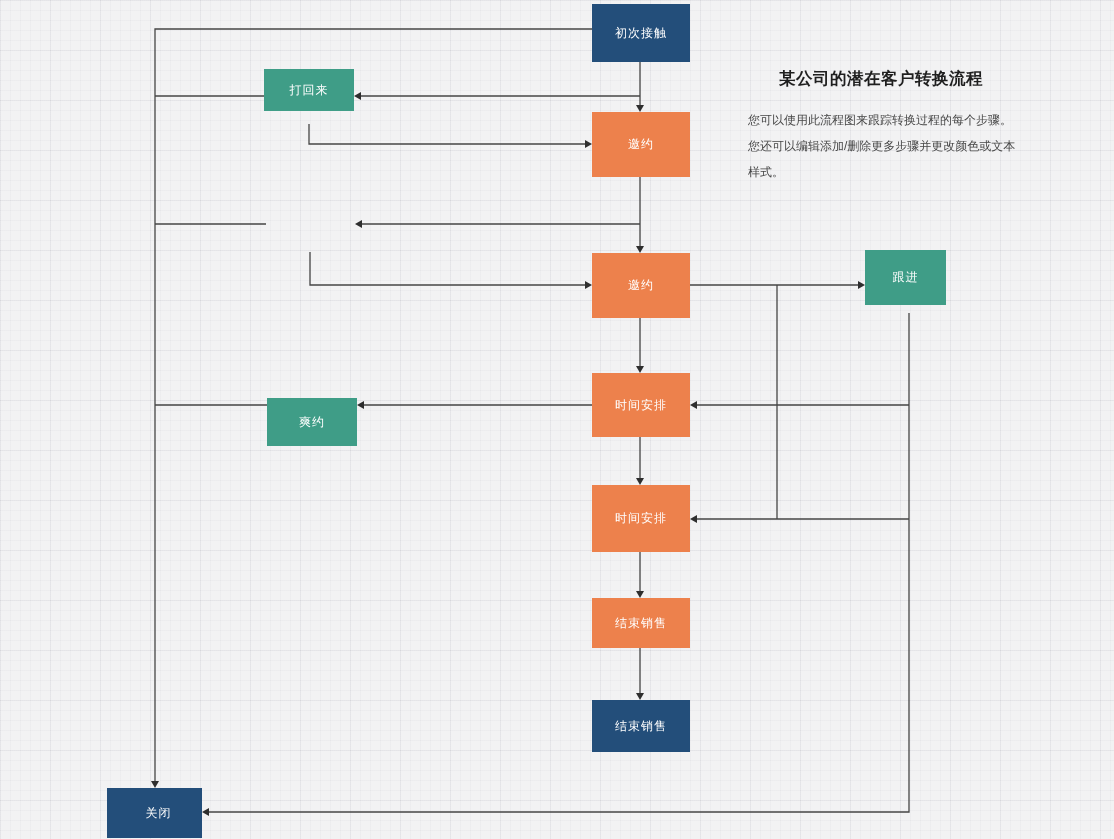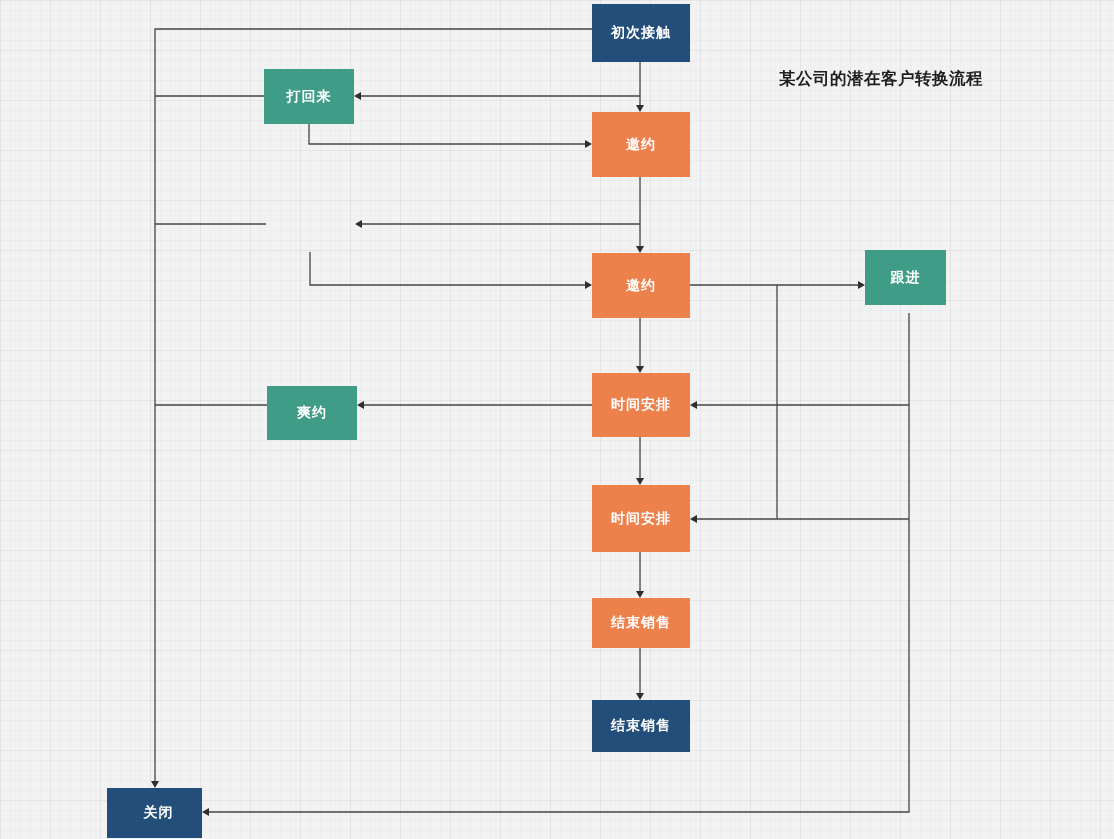--- a/index.html
+++ b/index.html
@@ -19,21 +19,21 @@
       linear-gradient(90deg, rgba(110,110,130,0.06) 1px, transparent 1px);
     background-size:10px 10px,10px 10px,50px 50px,50px 50px;
   }
   svg.edges{position:absolute;left:0;top:0;width:1114px;height:839px;}
   svg.edges path{fill:none;stroke:#454545;stroke-width:1.3;}
   svg.edges polygon{fill:#2e2e2e;stroke:none;}
   .node{
     position:absolute;
     display:flex;align-items:center;justify-content:center;
     color:#ffffff;
-    font-size:14px;font-weight:700;letter-spacing:1px;
+    font-size:12px;font-weight:400;letter-spacing:1px;
     box-sizing:border-box;
     cursor:pointer;
   }
   .node.dark-blue{background:#234e7a;}
   .node.orange{background:#ed814c;}
   .node.teal{background:#3f9d87;}
   .side-title{
     position:absolute;left:748px;top:48px;width:266px;
     text-align:center;
     font-size:16.5px;font-weight:bold;color:#1f1f1f;letter-spacing:0.5px;margin-top:20px;
@@ -86,26 +86,27 @@
       <polygon points="697,401 697,409 690,405"></polygon>
       <polygon points="636,366 644,366 640,373"></polygon>
       <polygon points="364,401 364,409 357,405"></polygon>
       <polygon points="636,478 644,478 640,485"></polygon>
       <polygon points="636,591 644,591 640,598"></polygon>
       <polygon points="636,693 644,693 640,700"></polygon>
     </g>
   </svg>
 
   <div class="node dark-blue" style="left:592px;top:4px;width:98px;height:58px;">初次接触</div>
-  <div class="node teal" style="left:264px;top:69px;width:90px;height:55px;">打回来</div>
+  <div class="node teal" style="left:264px;top:69px;width:90px;height:42px;">打回来</div>
   <div class="node orange" style="left:592px;top:112px;width:98px;height:65px;">邀约</div>
   <div class="node orange" style="left:592px;top:253px;width:98px;height:65px;">邀约</div>
   <div class="node teal" style="left:865px;top:250px;width:81px;height:55px;">跟进</div>
   <div class="node orange" style="left:592px;top:373px;width:98px;height:64px;">时间安排</div>
-  <div class="node teal" style="left:267px;top:386px;width:90px;height:54px;">爽约</div>
+  <div class="node teal" style="left:267px;top:398px;width:90px;height:48px;">爽约</div>
   <div class="node orange" style="left:592px;top:485px;width:98px;height:67px;">时间安排</div>
   <div class="node orange" style="left:592px;top:598px;width:98px;height:50px;">结束销售</div>
   <div class="node dark-blue" style="left:592px;top:700px;width:98px;height:52px;">结束销售</div>
   <div class="node dark-blue" style="left:107px;top:788px;width:95px;height:50px;padding-left:8px;">关闭</div>
 
   <div class="side-title">某公司的潜在客户转换流程</div>
+  <div class="side-desc">您可以使用此流程图来跟踪转换过程的每个步骤。您还可以编辑添加/删除更多步骤并更改颜色或文本样式。</div>
 
 </div>
 
 </body></html>

